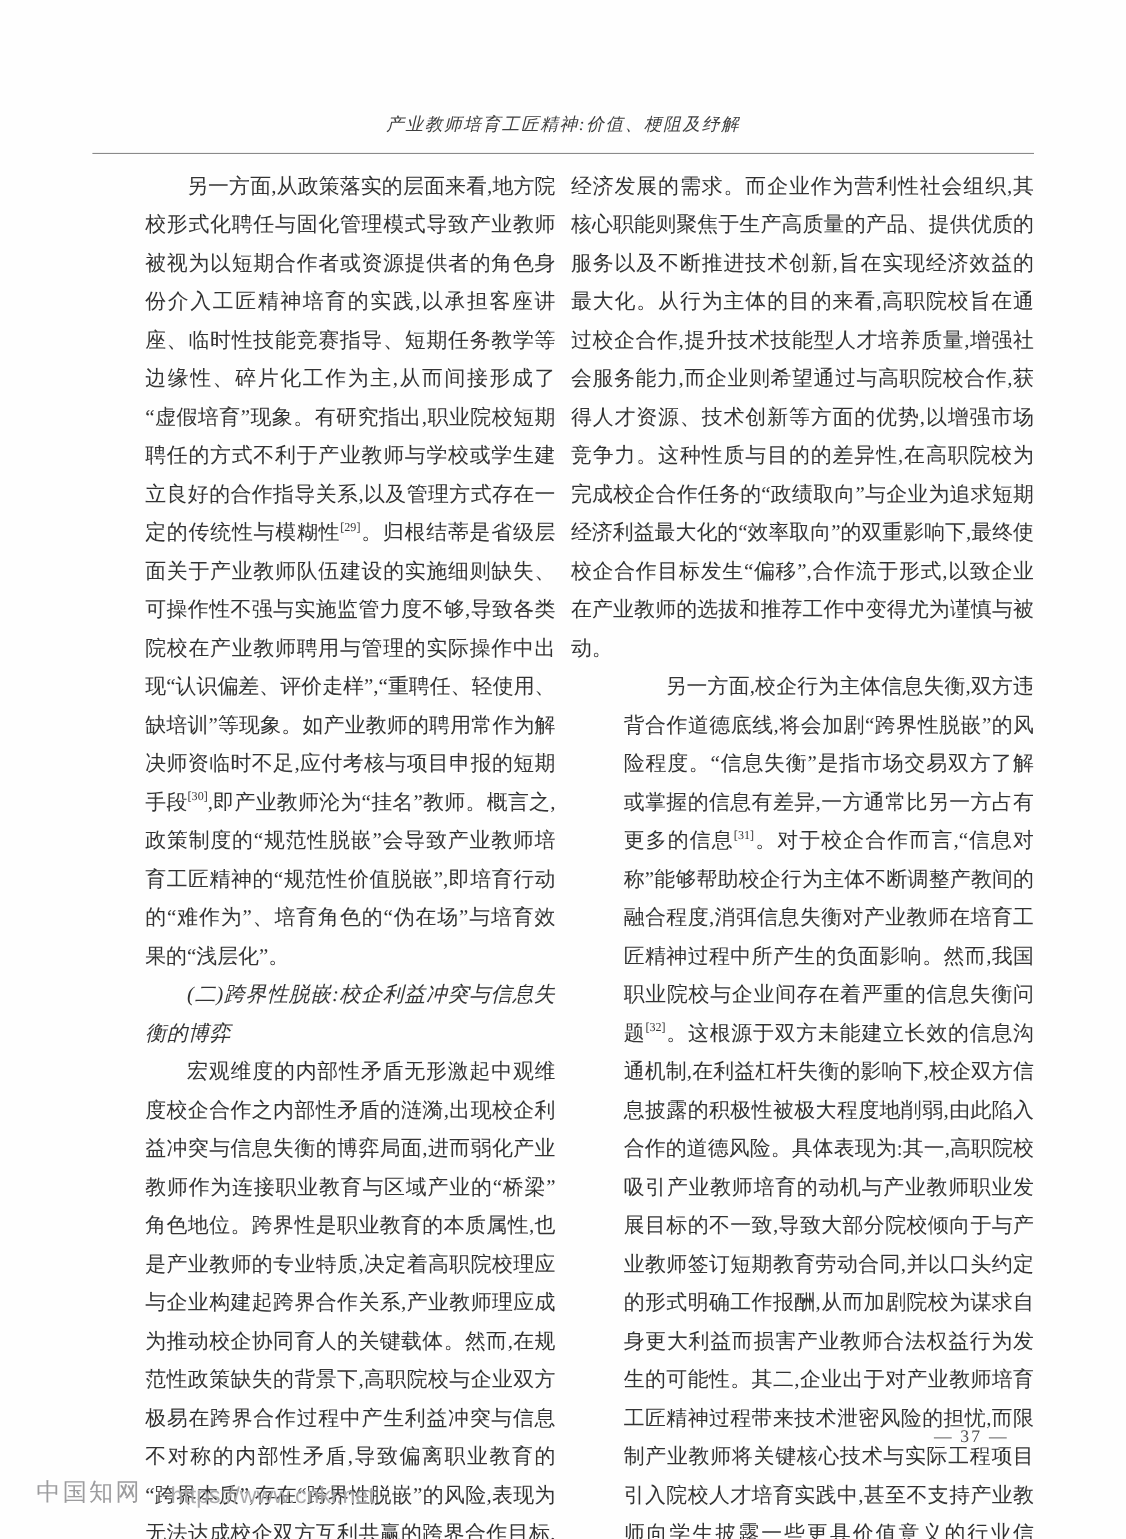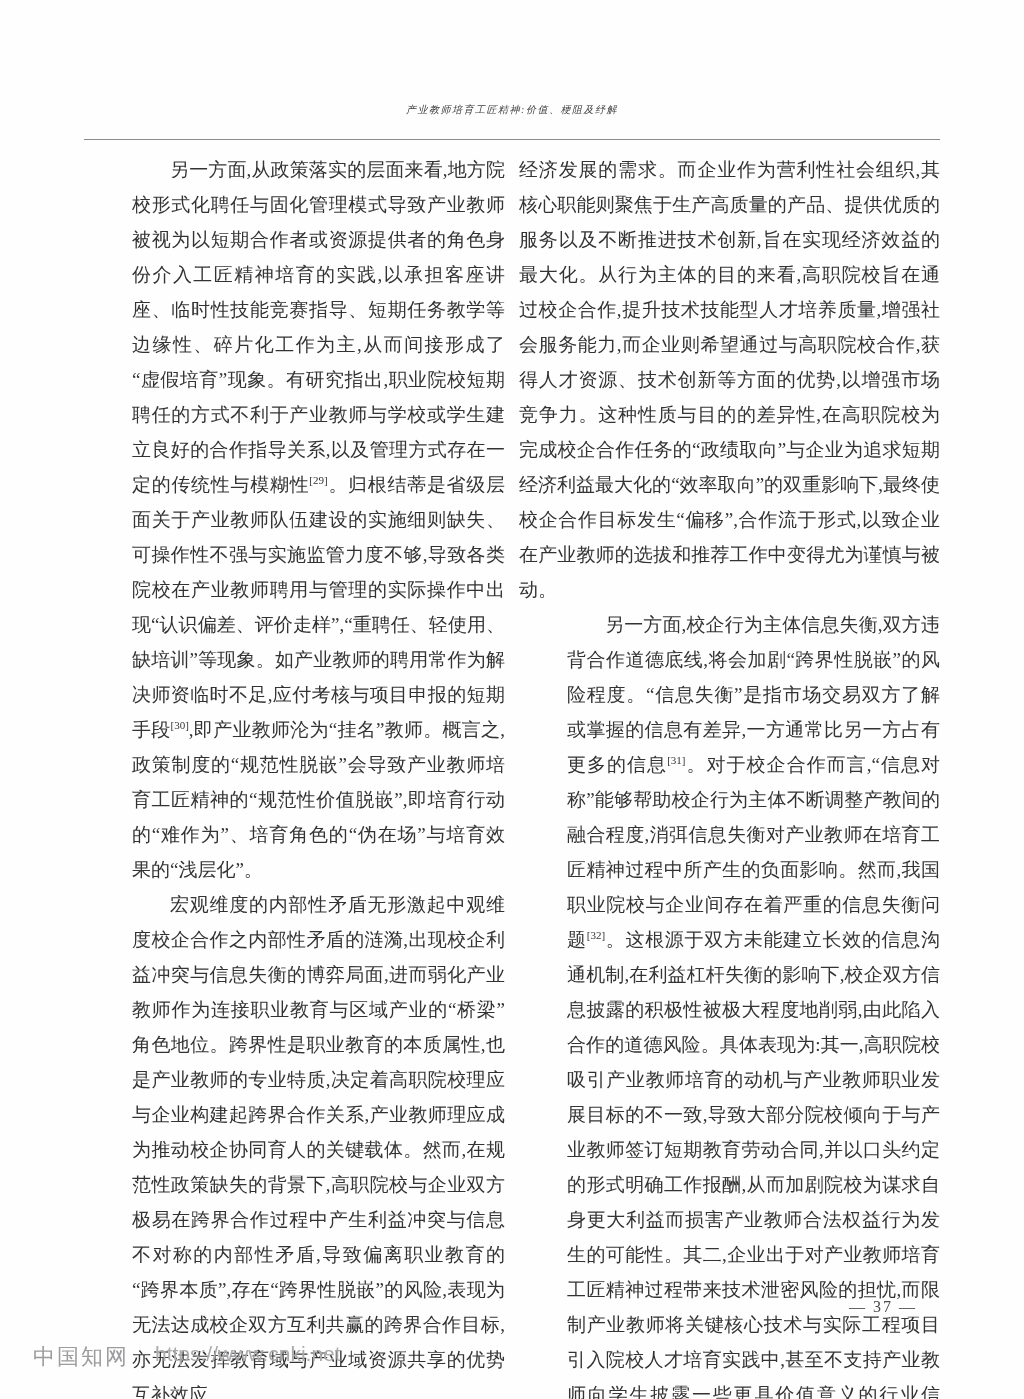--- a/index.html
+++ b/index.html
@@ -11,21 +11,21 @@
     font-family: "Liberation Serif", "DejaVu Serif", serif;
     color: #333333;
     overflow: hidden;
   }
   .header-title {
     position: absolute;
     top: 103px;
     left: 0;
     width: 100%;
     text-align: center;
-    font-size: 10px;
+    font-size: 16px;
     letter-spacing: 1.5px;
     color: #3d3d3d;
     font-style: italic; 
   }
   .header-rule {
     position: absolute;
     top: 139px;
     left: 84px;
     width: 856px;
     height: 1px;
@@ -63,21 +63,21 @@
     text-align: center;
     font-size: 16px;
     color: #4a4a4a;
     letter-spacing: 2px;
   }
   .watermark {
     position: absolute;
     top: 1342px;
     left: 33px;
     display: flex;
-    align-items: flex-start;
+    align-items: flex-end;
     gap: 26px;
     font-family: "Liberation Sans", "DejaVu Sans", sans-serif;
   }
   .watermark .brand {
     font-size: 22px;
     letter-spacing: 2px;
     color: #9c9c9e;
   }
   .watermark .url {
     font-size: 21px;
@@ -91,20 +91,21 @@
 <div class="page">
 
   <header>
     <div class="header-title">产业教师培育工匠精神:价值、梗阻及纾解</div>
     <div class="header-rule"></div>
   </header>
 
   <main class="columns">
     <section class="column" id="col-left">
         <p class="para indent">另一方面,从政策落实的层面来看,地方院校形式化聘任与固化管理模式导致产业教师被视为以短期合作者或资源提供者的角色身份介入工匠精神培育的实践,以承担客座讲座、临时性技能竞赛指导、短期任务教学等边缘性、碎片化工作为主,从而间接形成了“虚假培育”现象。有研究指出,职业院校短期聘任的方式不利于产业教师与学校或学生建立良好的合作指导关系,以及管理方式存在一定的传统性与模糊性<sup class="cite">[29]</sup>。归根结蒂是省级层面关于产业教师队伍建设的实施细则缺失、可操作性不强与实施监管力度不够,导致各类院校在产业教师聘用与管理的实际操作中出现“认识偏差、评价走样”,“重聘任、轻使用、缺培训”等现象。如产业教师的聘用常作为解决师资临时不足,应付考核与项目申报的短期手段<sup class="cite">[30]</sup>,即产业教师沦为“挂名”教师。概言之,政策制度的“规范性脱嵌”会导致产业教师培育工匠精神的“规范性价值脱嵌”,即培育行动的“难作为”、培育角色的“伪在场”与培育效果的“浅层化”。</p>
+        <p class="para heading indent">(二)跨界性脱嵌:校企利益冲突与信息失衡的博弈</p>
         <p class="para indent">宏观维度的内部性矛盾无形激起中观维度校企合作之内部性矛盾的涟漪,出现校企利益冲突与信息失衡的博弈局面,进而弱化产业教师作为连接职业教育与区域产业的“桥梁”角色地位。跨界性是职业教育的本质属性,也是产业教师的专业特质,决定着高职院校理应与企业构建起跨界合作关系,产业教师理应成为推动校企协同育人的关键载体。然而,在规范性政策缺失的背景下,高职院校与企业双方极易在跨界合作过程中产生利益冲突与信息不对称的内部性矛盾,导致偏离职业教育的“跨界本质”,存在“跨界性脱嵌”的风险,表现为无法达成校企双方互利共赢的跨界合作目标,亦无法发挥教育域与产业域资源共享的优势互补效应。</p>
       </section>
     <section class="column" id="col-right">
         <p class="para">经济发展的需求。而企业作为营利性社会组织,其核心职能则聚焦于生产高质量的产品、提供优质的服务以及不断推进技术创新,旨在实现经济效益的最大化。从行为主体的目的来看,高职院校旨在通过校企合作,提升技术技能型人才培养质量,增强社会服务能力,而企业则希望通过与高职院校合作,获得人才资源、技术创新等方面的优势,以增强市场竞争力。这种性质与目的的差异性,在高职院校为完成校企合作任务的“政绩取向”与企业为追求短期经济利益最大化的“效率取向”的双重影响下,最终使校企合作目标发生“偏移”,合作流于形式,以致企业在产业教师的选拔和推荐工作中变得尤为谨慎与被动。</p>
         <p class="para indent">另一方面,校企行为主体信息失衡,双方违背合作道德底线,将会加剧“跨界性脱嵌”的风险程度。“信息失衡”是指市场交易双方了解或掌握的信息有差异,一方通常比另一方占有更多的信息<sup class="cite">[31]</sup>。对于校企合作而言,“信息对称”能够帮助校企行为主体不断调整产教间的融合程度,消弭信息失衡对产业教师在培育工匠精神过程中所产生的负面影响。然而,我国职业院校与企业间存在着严重的信息失衡问题<sup class="cite">[32]</sup>。这根源于双方未能建立长效的信息沟通机制,在利益杠杆失衡的影响下,校企双方信息披露的积极性被极大程度地削弱,由此陷入合作的道德风险。具体表现为:其一,高职院校吸引产业教师培育的动机与产业教师职业发展目标的不一致,导致大部分院校倾向于与产业教师签订短期教育劳动合同,并以口头约定的形式明确工作报酬,从而加剧院校为谋求自身更大利益而损害产业教师合法权益行为发生的可能性。其二,企业出于对产业教师培育工匠精神过程带来技术泄密风险的担忧,而限制产业教师将关键核心技术与实际工程项目引入院校人才培育实践中,甚至不支持产业教师向学生披露一些更具价值意义的行业信息。正是在这种双方“信息失衡,各自为营”的行为逻辑中,导致企业做出拒绝推荐产业教师培育工匠精神的想法,以规避系列风险发生的行为倾向。而院校则以行政命令等“强迫”手段与企业签订合作协议,要求企业推荐更多产业教师进入职业教育场域中,以达成教育行政部门提出的校企合作人才培养要求。不难发现,随着校企跨界合作关系的逐步“瓦解”,“跨界性脱嵌”程度日益加重,导致产业教师培育工匠精神的“跨界性价值</p>
       </section>
   </main>
 
   <div class="page-number">— 37 —</div>
 

